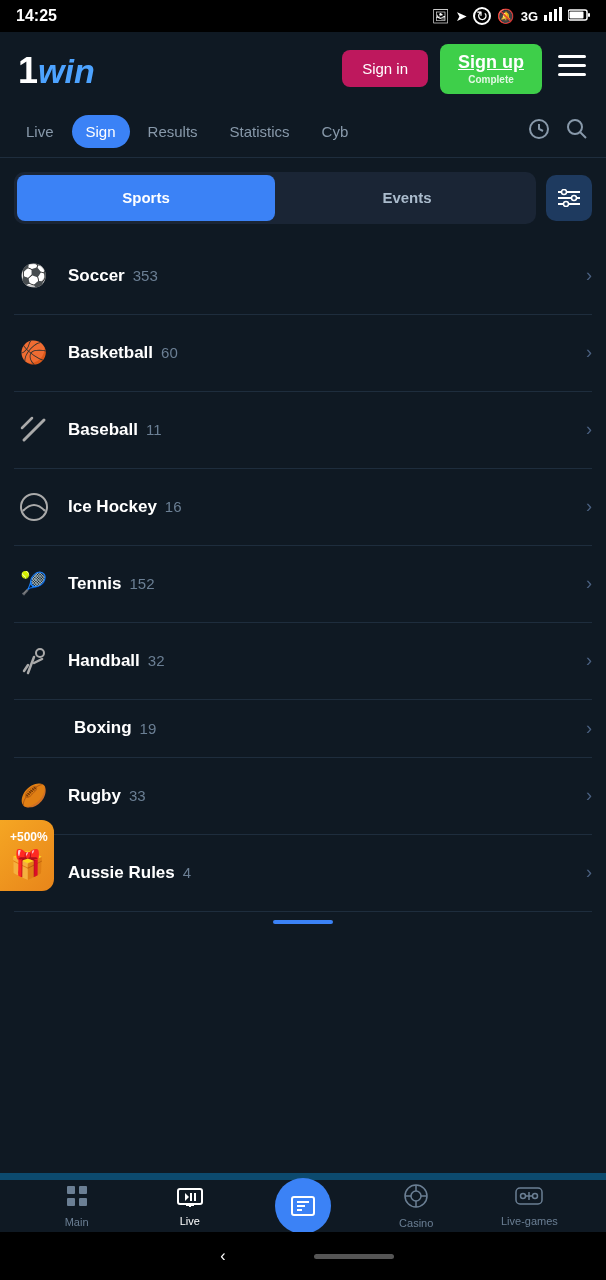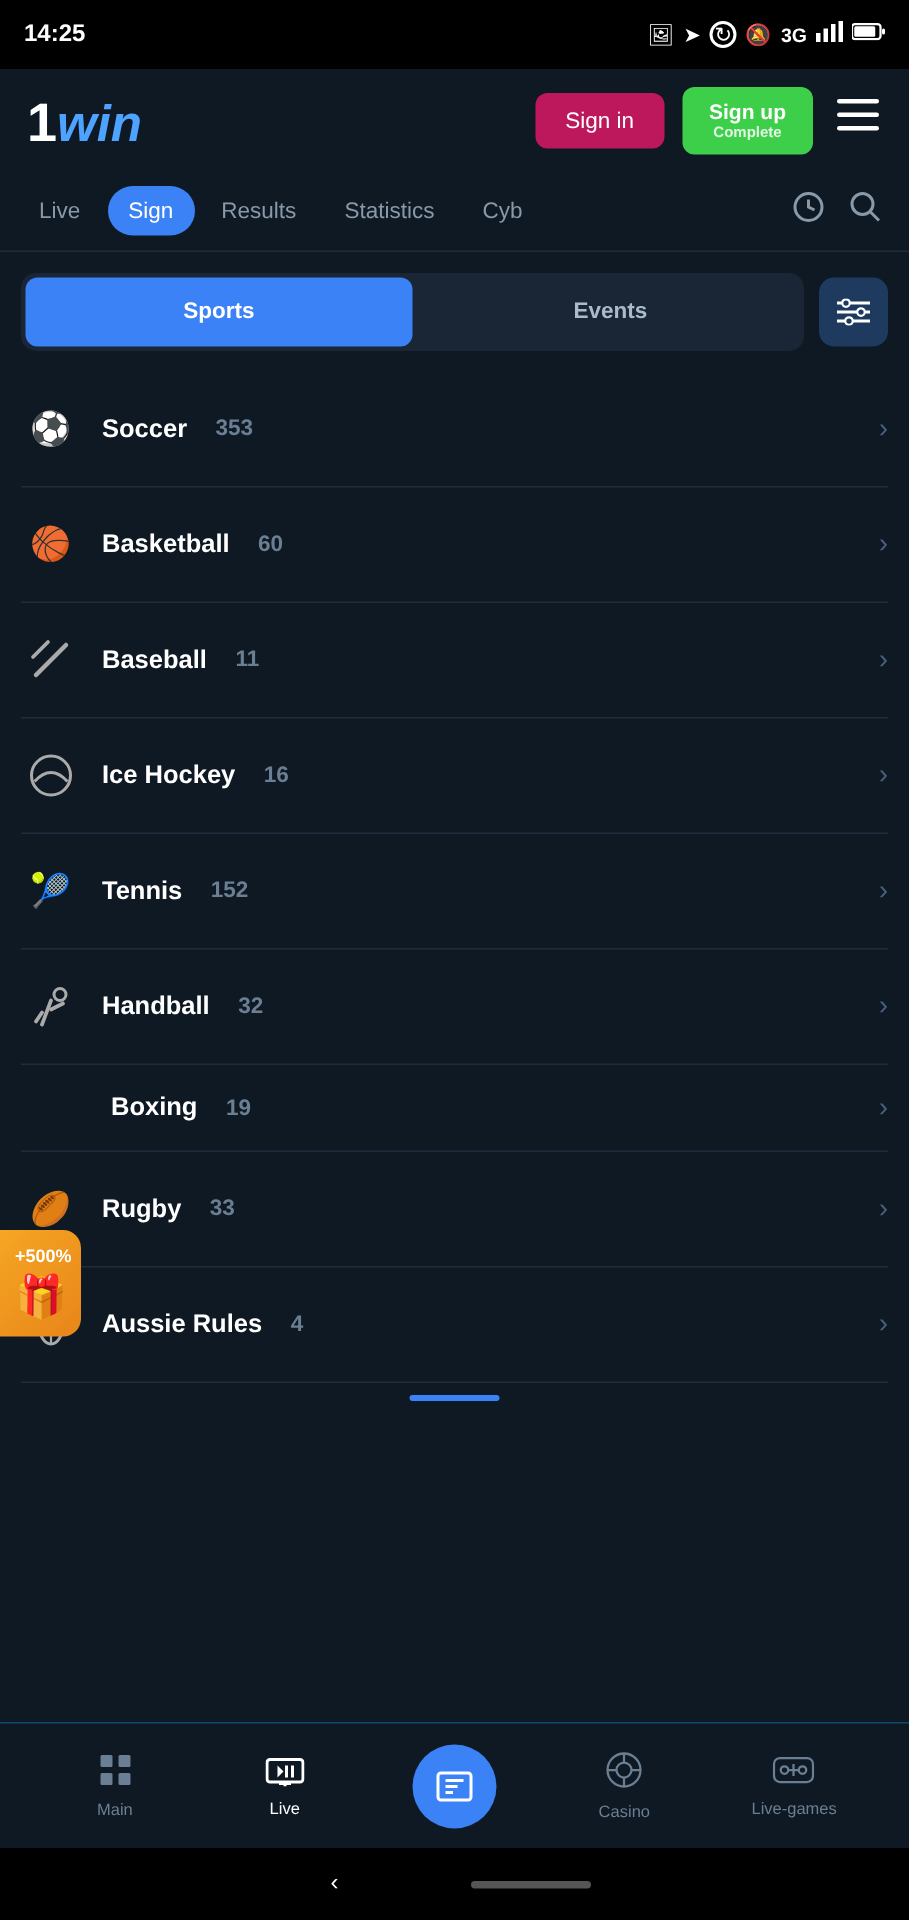--- a/index.html
+++ b/index.html
@@ -9,21 +9,21 @@
       min-height: 1280px;
       background: #0f1923;
       font-family: -apple-system, BlinkMacSystemFont, 'Segoe UI', sans-serif;
       color: #fff;
       overflow-x: hidden;
     }
 
     
     .status-bar {
       background: #000;
-      height: 46px;
+      height: 32px;
       display: flex;
       align-items: center;
       justify-content: space-between;
       padding: 0 16px;
     }
     .status-time {
       font-size: 16px;
       font-weight: 600;
       color: #fff;
     }
@@ -177,23 +177,23 @@
       margin-right: 14px;
       flex-shrink: 0;
     }
     .sport-name {
       font-size: 17px;
       font-weight: 600;
       color: #fff;
     }
     .sport-count {
       font-size: 15px;
-      font-weight: 700;
+      font-weight: 400;
       color: #6b7f94;
-      margin-left: 19px;
+      margin-left: 8px;
     }
     .sport-spacer { flex: 1; }
     .chevron {
       color: #4a6080;
       font-size: 18px;
     }
 
     
     .promo-badge {
       position: fixed;
@@ -219,24 +219,24 @@
       font-size: 28px;
     }
 
     
     .bottom-nav {
       position: fixed;
       bottom: 48px;
       left: 0;
       width: 606px;
       background: #0f1923;
-      border-top: 1px solid #0c4a6e;
-      display: flex;
-      align-items: center;
-      height: 84px;
+      border-top: 7px solid #0c4a6e;
+      display: flex;
+      align-items: center;
+      height: 59px;
       padding: 0 20px;
     }
     .bottom-nav-item {
       flex: 1;
       display: flex;
       flex-direction: column;
       align-items: center;
       justify-content: center;
       gap: 4px;
       cursor: pointer;
@@ -338,21 +338,21 @@
 <div class="header">
   <div class="logo">
     <svg width="90" height="44" viewBox="0 0 90 44" fill="none">
       <text x="2" y="36" font-family="Arial Black, sans-serif" font-weight="900" font-size="36" fill="white">1</text>
       <text x="22" y="36" font-family="Arial Black, sans-serif" font-weight="900" font-size="34" fill="#4da3ff" font-style="italic">win</text>
     </svg>
   </div>
   <div class="header-spacer"></div>
   <button class="btn-signin">Sign in</button>
   <button class="btn-signup">
-    <div style="font-size:14px;font-weight:700;">Sign up</div>
+    <div style="font-size:18px;font-weight:700;text-decoration:underline;">Sign up</div>
     <div style="font-size:10px;opacity:0.85;">Complete</div>
   </button>
   <button class="menu-btn">
     <svg width="28" height="22" viewBox="0 0 28 22" fill="white">
       <rect y="0" width="28" height="3" rx="1.5"></rect>
       <rect y="9" width="28" height="3" rx="1.5"></rect>
       <rect y="18" width="28" height="3" rx="1.5"></rect>
     </svg>
   </button>
 </div>

